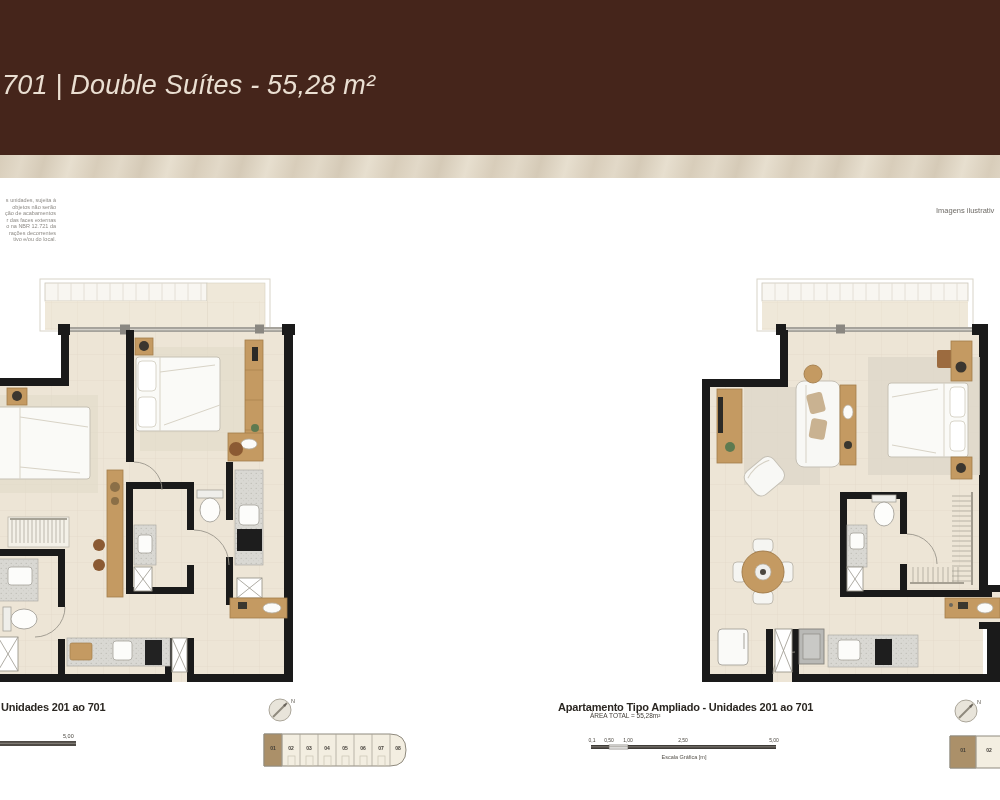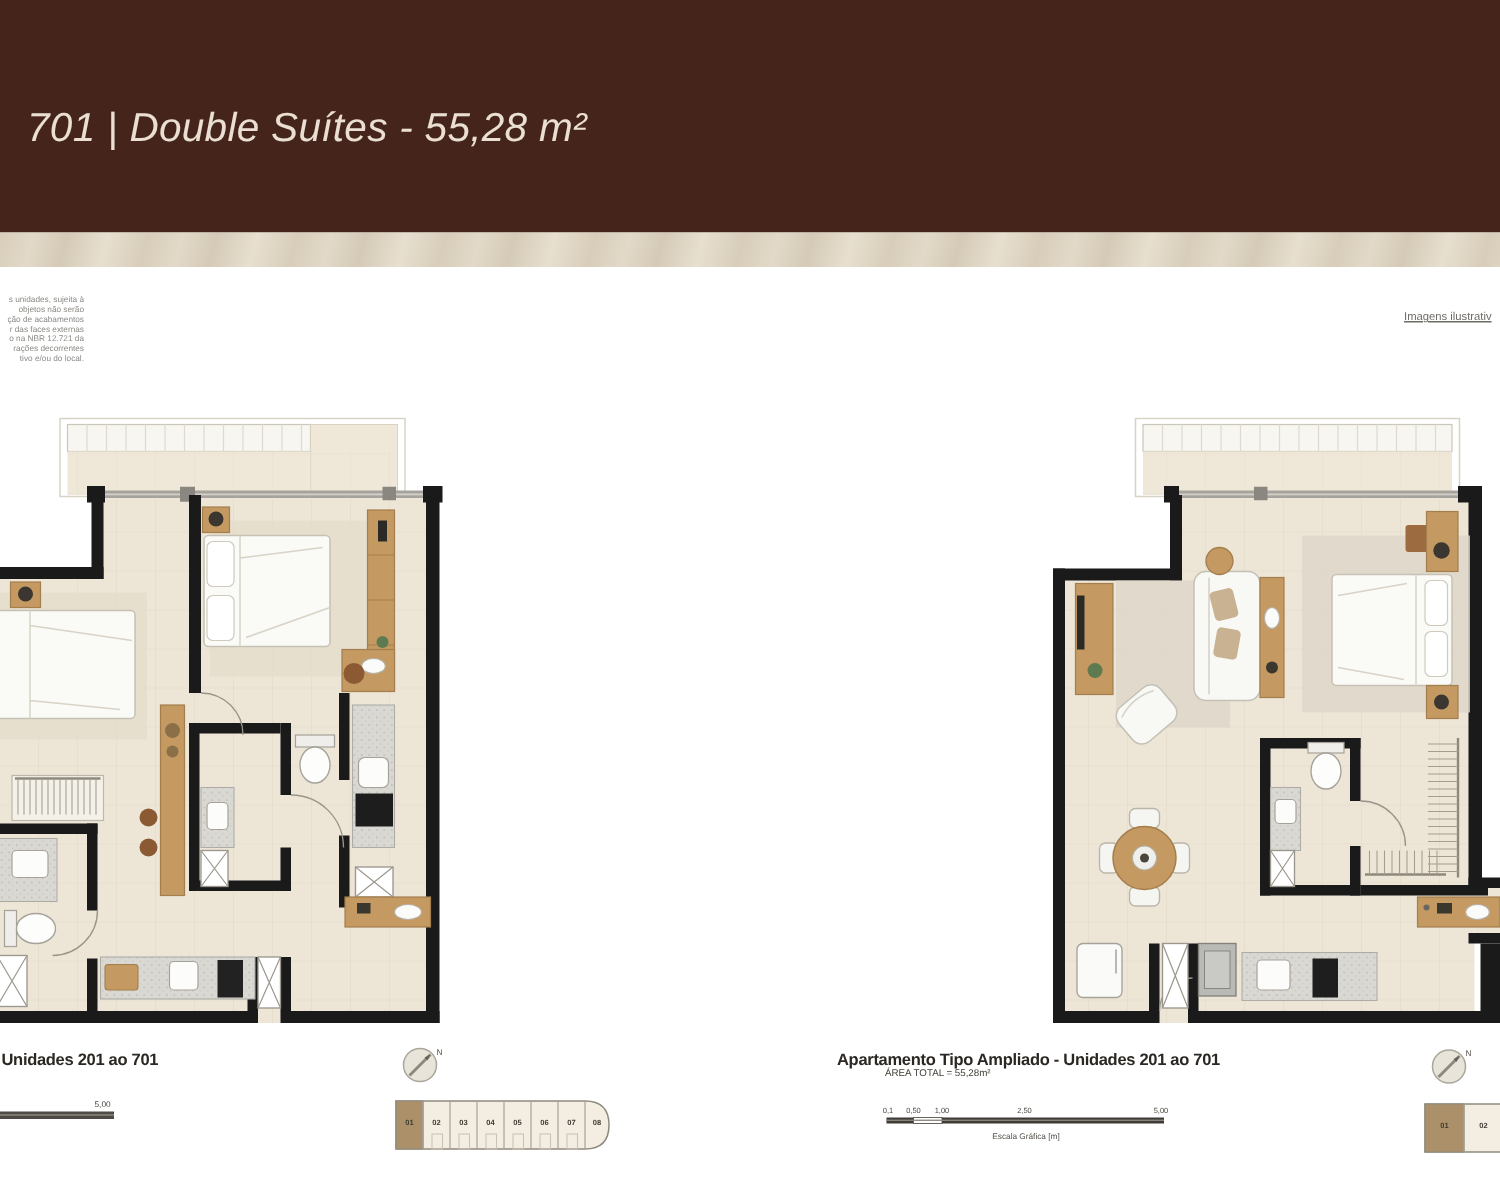--- a/index.html
+++ b/index.html
@@ -2,29 +2,29 @@
 <html><head>
 <meta charset="utf-8">
 <style>
   html,body{margin:0;padding:0;background:#fff;}
   .page{position:relative;width:1000px;height:800px;overflow:hidden;background:#FFFFFF;
         font-family:"Liberation Sans",sans-serif;}
   
   .header{position:absolute;left:0;top:0;width:1000px;height:155px;background:#45251B;}
   .header .title{position:absolute;top:70px;font-style:italic;font-size:27px;font-weight:400;
         color:#EADFD2;white-space:nowrap;letter-spacing:.2px;}
-  .title-left{left:2px;margin-left:16px;}
+  .title-left{left:2px;}
   .title-right{right:15px;}
   .texture-strip{position:absolute;left:0;top:155px;width:1000px;height:23px;
         background:repeating-linear-gradient(105deg,#D8CDBA 0px,#E2D9C8 22px,#D5CAB7 44px,#E7DFCF 70px,#D8CDBA 96px);}
   
   .disclaimer{position:absolute;top:197px;right:944px;width:400px;transform:scale(.5);
         transform-origin:top right;text-align:right;font-size:11px;line-height:13px;color:#8D8A85;}
   .disclaimer span{display:block;white-space:nowrap;}
-  .images-note{position:absolute;left:936px;top:206px;font-size:7.5px;color:#6E6B66;white-space:nowrap;text-decoration:underline;}
+  .images-note{position:absolute;left:936px;top:206px;font-size:7.5px;color:#6E6B66;white-space:nowrap;}
   
   .cap-title{position:absolute;font-weight:700;font-size:11px;letter-spacing:-.2px;color:#2B2722;white-space:nowrap;}
   .cap-sub{position:absolute;font-weight:400;font-size:6.5px;color:#413D37;white-space:nowrap;}
   svg{position:absolute;display:block;}
   svg text{font-family:"Liberation Sans",sans-serif;}
 </style>
 </head>
 <body>
 
 <div class="page">

